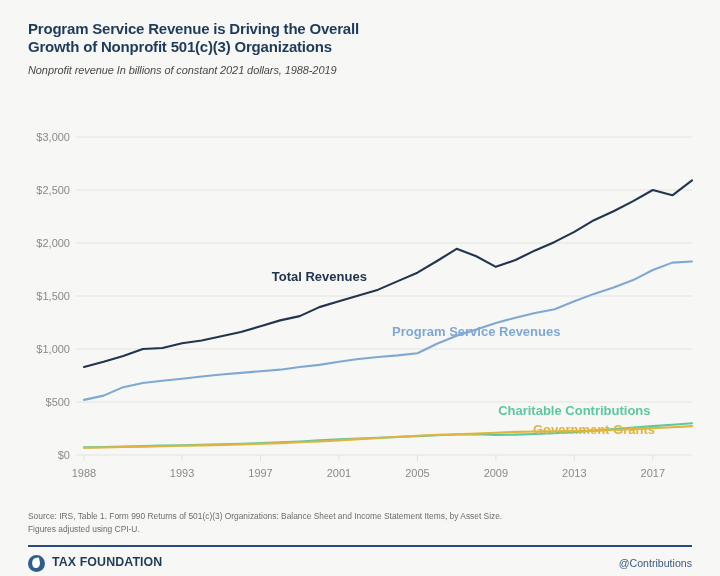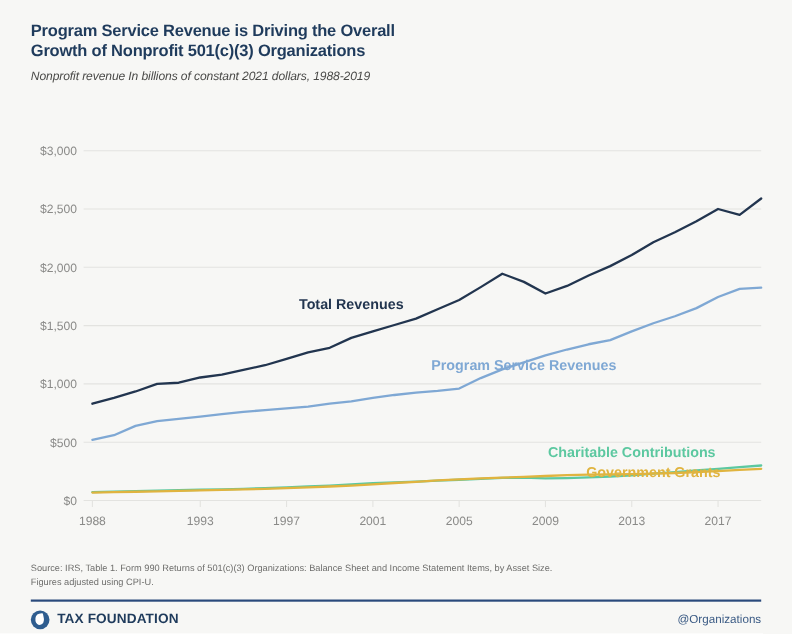--- a/index.html
+++ b/index.html
@@ -193,16 +193,16 @@
   </div>
 
   <div id="footer">
     <div id="source-note">Source: IRS, Table 1. Form 990 Returns of 501(c)(3) Organizations: Balance Sheet and Income Statement Items, by Asset Size.
 Figures adjusted using CPI-U.</div>
     <div id="footer-rule"></div>
     <div id="brand">
       <span id="brand-mark"></span>
       <span id="brand-name">TAX FOUNDATION</span>
     </div>
-    <div id="handle">@Organizations</div>
+    <div id="handle">@Contributions</div>
   </div>
 
 </div>
 
 </body></html>

